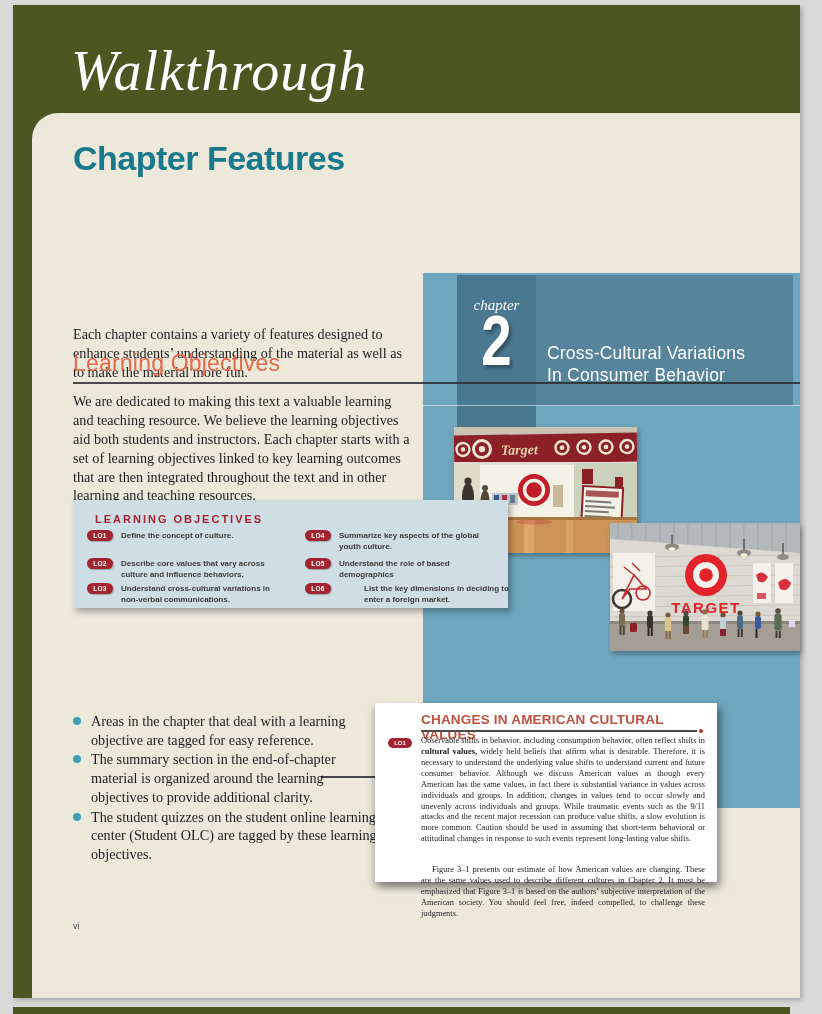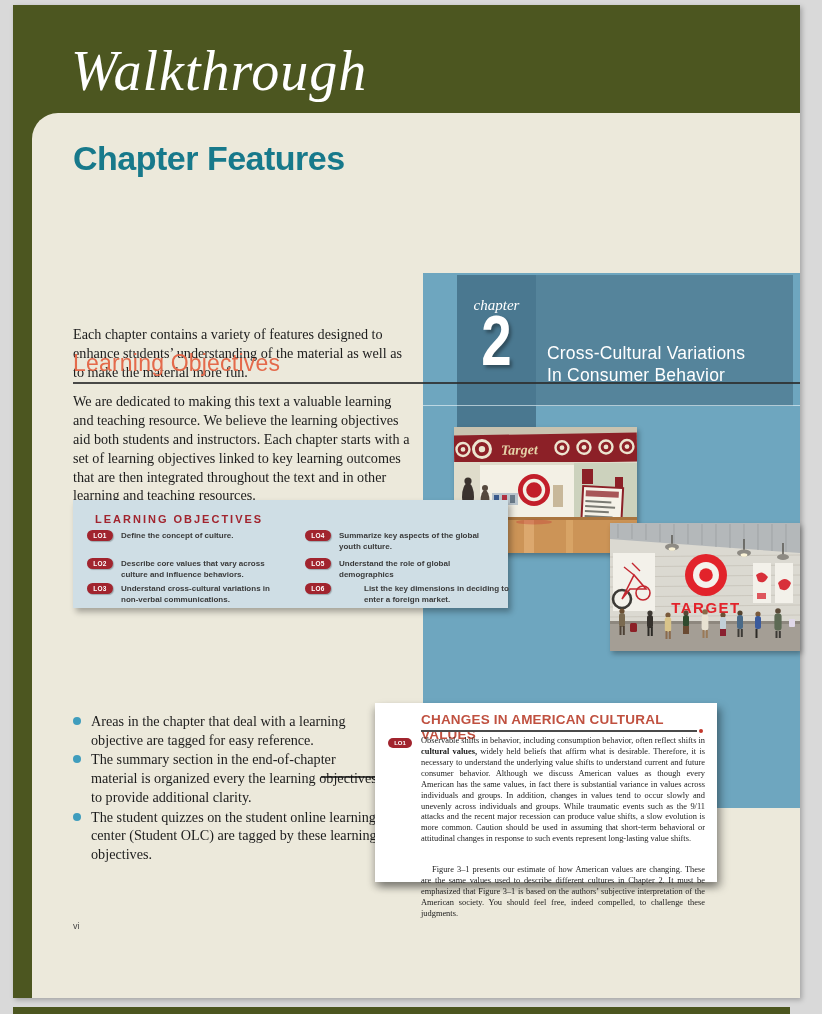--- a/index.html
+++ b/index.html
@@ -344,36 +344,36 @@
     <div class="lo-item" style="left:14px;top:58px;">
       <span class="lo-badge">LO2</span>
       <span class="lo-text">Describe core values that vary across culture and influence behaviors.</span>
     </div>
     <div class="lo-item" style="left:232px;top:30px;justify-content:center;">
       <span class="lo-badge">LO4</span>
       <span class="lo-text">Summarize key aspects of the global youth culture.</span>
     </div>
     <div class="lo-item" style="left:232px;top:58px;">
       <span class="lo-badge">LO5</span>
-      <span class="lo-text">Understand the role of global demographics</span>
+      <span class="lo-text">Understand the role of based demographics</span>
     </div>
     <div class="lo-item" style="left:232px;top:83px;gap:25px;">
       <span class="lo-badge">LO6</span>
       <span class="lo-text">List the key dimensions in deciding to enter a foreign market.</span>
     </div>
   </div>
 
   <div class="bullet-list">
     <div class="bullet-item">
       <span class="bullet-dot"></span>
       <span class="bullet-text">Areas in the chapter that deal with a learning objective are tagged for easy reference.</span>
     </div>
     <div class="bullet-item">
       <span class="bullet-dot"></span>
-      <span class="bullet-text">The summary section in the end-of-chapter material is organized every the learning objectives to provide additional clarity.</span>
+      <span class="bullet-text">The summary section in the end-of-chapter material is organized around the learning objectives to provide additional clarity.</span>
     </div>
     <div class="bullet-item">
       <span class="bullet-dot"></span>
       <span class="bullet-text">The student quizzes on the student online learning center (Student OLC) are tagged by these learning objectives.</span>
     </div>
   </div>
 
   <svg class="pointer-arrow" width="74" height="14" viewBox="0 0 74 14">
     <line x1="2" y1="7" x2="62" y2="7" stroke="#111" stroke-width="1.6"></line>
     <polygon points="62,2.5 73,7 62,11.5" fill="#111"></polygon>

